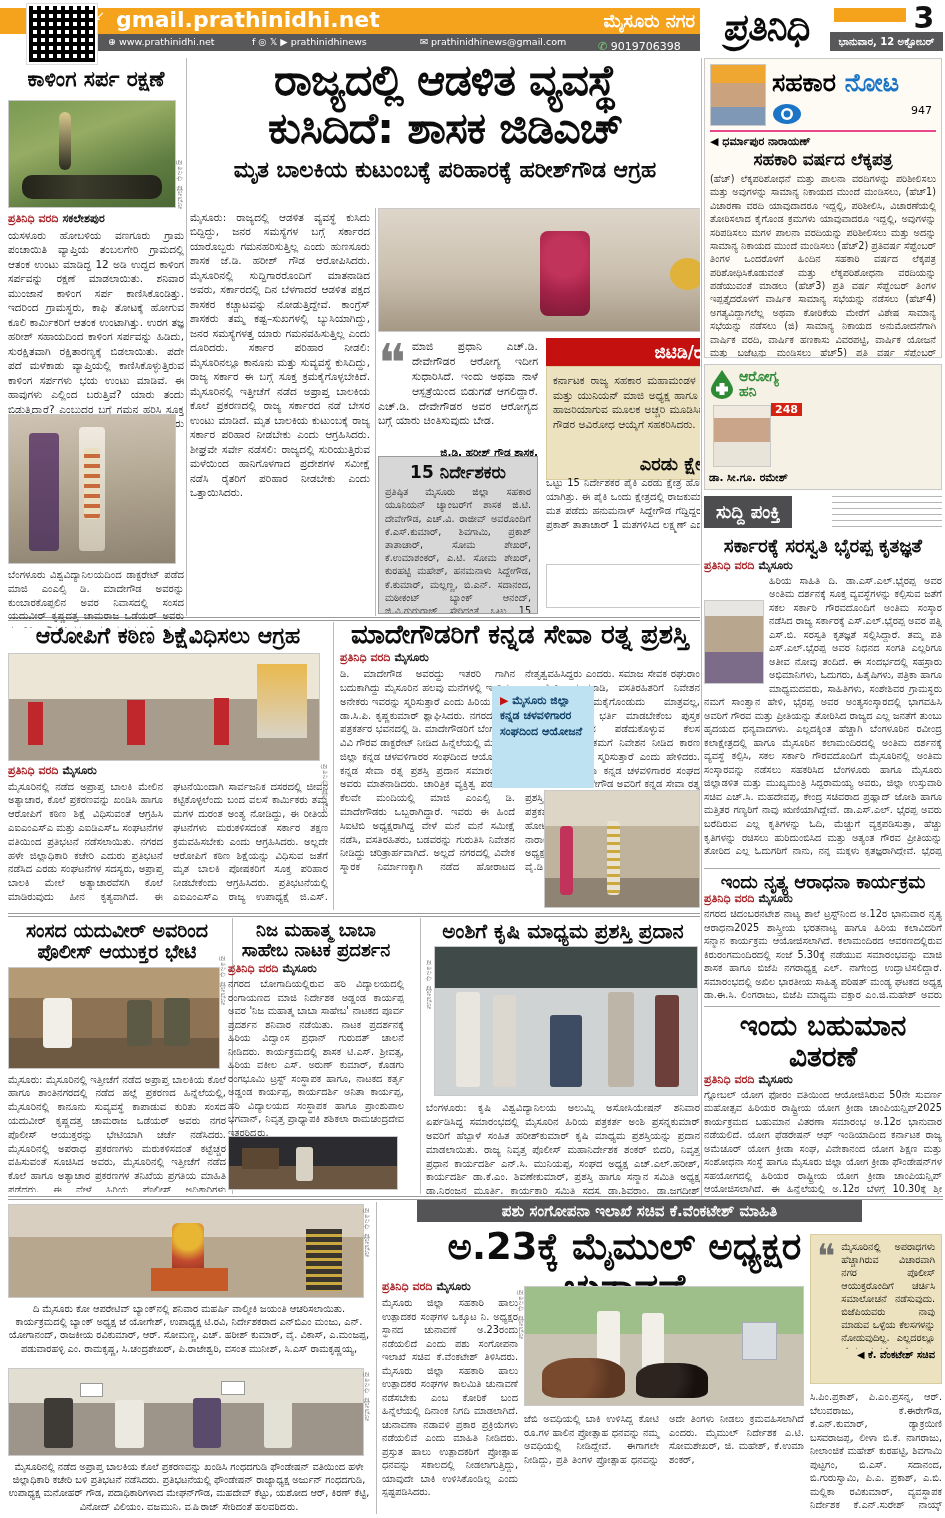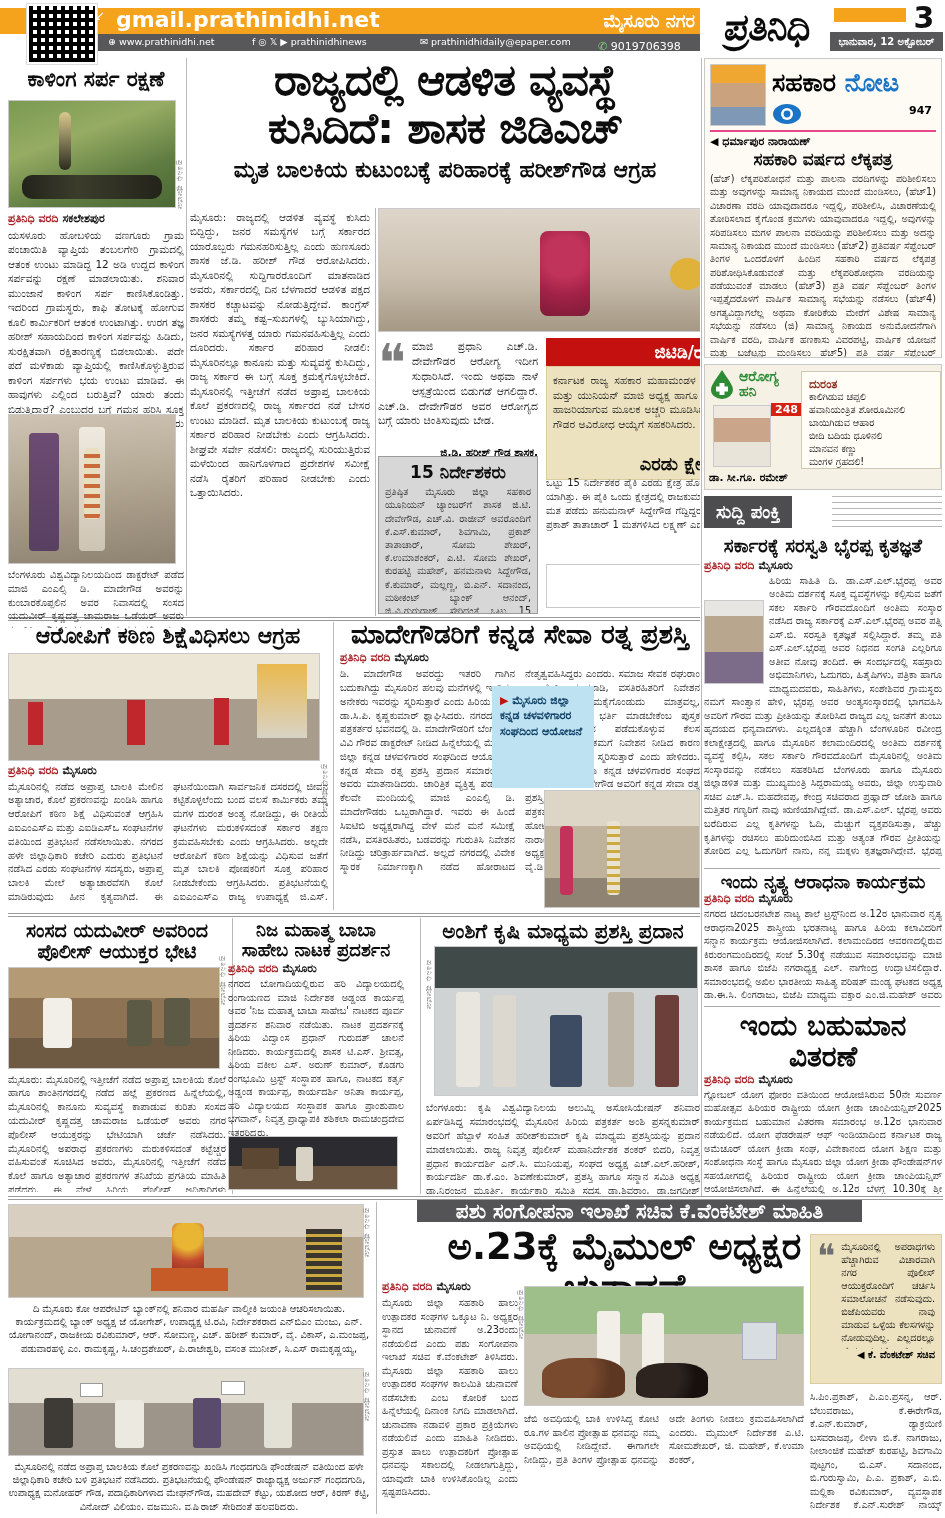--- a/index.html
+++ b/index.html
@@ -43,21 +43,21 @@
   <div class="abs" style="left:26px;top:3px;width:66px;height:56px;background:#fff;border:1px solid #ddd;padding:2px;">
     <div class="checker" style="width:100%;height:100%;"></div>
   </div>
   <div class="abs" style="left:94px;top:8px;width:18px;height:16px;color:#fff;font-size:13px;">↙</div>
 
   <div class="abs" style="left:116px;top:7px;width:300px;height:28px;color:#fff;font-weight:bold;font-size:22px;">gmail.prathinidhi.net</div>
   <div class="abs" style="left:545px;top:10px;width:150px;height:24px;color:#fff;font-weight:bold;font-size:18px;text-align:right;">ಮೈಸೂರು ನಗರ</div>
 
   <div class="abs" style="left:108px;top:36px;width:150px;height:14px;color:#fff;font-size:9.5px;"><span>⊕ </span><span>www.prathinidhi.net</span></div>
   <div class="abs" style="left:252px;top:36px;width:160px;height:14px;color:#fff;font-size:9.5px;"><span>f ◎ 𝕏 ▶ </span><span>prathinidhinews</span></div>
-  <div class="abs" style="left:420px;top:36px;width:170px;height:14px;color:#fff;font-size:9.5px;"><span>✉ </span><span>prathinidhidaily@epaper.com</span></div>
+  <div class="abs" style="left:420px;top:36px;width:170px;height:14px;color:#fff;font-size:9.5px;"><span>✉ </span><span>prathinidhinews@gmail.com</span></div>
   <div class="abs" style="left:598px;top:40px;width:100px;height:14px;color:#fff;font-size:11px;"><span style="color:#7ed47e;">✆ </span><span>9019706398</span></div>
 
   <div class="abs masthead" style="left:702px;top:6px;width:130px;height:48px;font-size:37px;text-align:center;">ಪ್ರತಿನಿಧಿ</div>
   <div class="abs orange" style="left:834px;top:8px;width:72px;height:14px;"></div>
   <div class="abs" style="left:904px;top:0px;width:40px;height:34px;font-size:30px;font-weight:bold;color:#111;text-align:center;">3</div>
   <div class="abs graybar" style="left:830px;top:32px;width:113px;height:19px;font-size:10px;font-weight:bold;text-align:center;line-height:19px;">ಭಾನುವಾರ, 12 ಅಕ್ಟೋಬರ್ 2025</div>
 
   <div class="abs vrule" style="left:186px;top:58px;height:558px;"></div>
   <div class="abs vrule" style="left:375px;top:208px;height:408px;"></div>
   <div class="abs vrule" style="left:701px;top:58px;height:1138px;"></div>
@@ -130,50 +130,39 @@
   <div class="abs" style="left:704px;top:58px;width:238px;height:300px;border:1px solid #c9c9c9;background:#fdfbf4;box-sizing:border-box;padding:5px;">
     <div style="position:relative;height:66px;border-bottom:2px solid #e8488a;">
       <div class="ph" style="position:absolute;left:0;top:0;width:56px;height:62px;background:linear-gradient(#f0a732 0 30%,#caa27e 30% 70%,#7e98b6 70%);"></div>
       <div style="position:absolute;left:62px;top:4px;font-size:25px;font-weight:bold;"><span>ಸಹಕಾರ</span> <span style="color:#1b74c5;">ನೋಟ</span>
         <svg width="30" height="22" viewBox="0 0 30 22" style="vertical-align:middle;">
             <ellipse cx="15" cy="11" rx="14" ry="10" fill="#1b74c5"></ellipse>
             <circle cx="15" cy="11" r="6" fill="#fff"></circle>
             <circle cx="15" cy="11" r="3.4" fill="#1b74c5"></circle>
           </svg>
       </div>
-      <div style="position:absolute;right:4px;top:40px;font-size:11px;font-weight:bold;">947</div>
+      <div style="position:absolute;right:4px;top:40px;font-size:11px;font-weight:normal;">947</div>
     </div>
     <div style="font-size:11px;font-weight:bold;margin-top:3px;">◀ <span>ಧರ್ಮಾಪುರ ನಾರಾಯಣ್</span></div>
     <div class="hl center" style="font-size:17px;margin-top:2px;">ಸಹಕಾರಿ ವರ್ಷದ ಲೆಕ್ಕಪತ್ರ</div>
     <div class="bt" style="font-size:9.7px;margin-top:3px;height:178px;">(ಹೆಚ್) ಲೆಕ್ಕಪರಿಶೋಧನೆ ಮತ್ತು ಪಾಲನಾ ವರದಿಗಳನ್ನು ಪರಿಶೀಲಿಸಲು ಮತ್ತು ಅವುಗಳನ್ನು ಸಾಮಾನ್ಯ ನಿಕಾಯದ ಮುಂದೆ ಮಂಡಿಸಲು, (ಹೆಚ್1) ವಿಚಾರಣಾ ವರದಿ ಯಾವುದಾದರೂ ಇದ್ದಲ್ಲಿ, ಪರಿಶೀಲಿಸಿ, ವಿಚಾರಣೆಯಲ್ಲಿ ತೋರಿಸಲಾದ ಕೈಗೊಂಡ ಕ್ರಮಗಳು ಯಾವುವಾದರೂ ಇದ್ದಲ್ಲಿ, ಅವುಗಳನ್ನು ಸರಿಪಡಿಸಲು ಮಗಳ ಪಾಲನಾ ವರದಿಯನ್ನು ಪರಿಶೀಲಿಸಲು ಮತ್ತು ಅದನ್ನು ಸಾಮಾನ್ಯ ನಿಕಾಯದ ಮುಂದೆ ಮಂಡಿಸಲು (ಹೆಚ್2) ಪ್ರತಿವರ್ಷ ಸೆಪ್ಟೆಂಬರ್ ತಿಂಗಳ ಒಂದರೊಳಗೆ ಹಿಂದಿನ ಸಹಕಾರಿ ವರ್ಷದ ಲೆಕ್ಕಪತ್ರ ಪರಿಶೋಧಿಸಿಕೊಡುವಂತೆ ಮತ್ತು ಲೆಕ್ಕಪರಿಶೋಧನಾ ವರದಿಯನ್ನು ಪಡೆಯುವಂತೆ ಮಾಡಲು (ಹೆಚ್3) ಪ್ರತಿ ವರ್ಷ ಸೆಪ್ಟೆಂಬರ್ ತಿಂಗಳ ಇಪ್ಪತ್ತೈದರೊಳಗೆ ವಾರ್ಷಿಕ ಸಾಮಾನ್ಯ ಸಭೆಯನ್ನು ನಡೆಸಲು (ಹೆಚ್4) ಅಗತ್ಯವಿದ್ದಾಗಲೆಲ್ಲ ಅಥವಾ ಕೋರಿಕೆಯ ಮೇರೆಗೆ ವಿಶೇಷ ಸಾಮಾನ್ಯ ಸಭೆಯನ್ನು ನಡೆಸಲು (ಜಿ) ಸಾಮಾನ್ಯ ನಿಕಾಯದ ಅನುಮೋದನೆಗಾಗಿ ವಾರ್ಷಿಕ ವರದಿ, ವಾರ್ಷಿಕ ಹಣಕಾಸು ವಿವರಪಟ್ಟಿ, ವಾರ್ಷಿಕ ಯೋಜನೆ ಮತ್ತು ಬಜೆಟ್ಟನ್ನು ಮಂಡಿಸಲು ಹೆಚ್5) ಪ್ರತಿ ವರ್ಷ ಸೆಪ್ಟೆಂಬರ್ ಮೂವತ್ತರೊಳಗಾಗಿ ರಿಜಿಸ್ಟ್ರಾರರಿಗೆ ಹಾಗೂ ಸಂಯುಕ್ತ ಸಹಕಾರಿಗೆ ವಿದ್ಯುಕ್ತ ವರದಿಗಳನ್ನು ಮತ್ತು ಮಾಹಿತಿಯನ್ನು ಸಲ್ಲಿಸಲು ಸೂಚಿಸಲಾಗಿದೆ.</div>
   </div>
 
   <div class="abs" style="left:704px;top:364px;width:238px;height:126px;border:1px solid #c9c9c9;background:#f5f1e4;box-sizing:border-box;padding:4px;">
     <div style="position:relative;height:100%;">
       <div style="position:absolute;left:0;top:0;width:88px;">
         <svg width="26" height="30" viewBox="0 0 26 30" style="float:left;">
             <path d="M13 1 C6 12 2 16 2 21 a11 9 0 0 0 22 0 C24 16 20 12 13 1 Z" fill="#2e8b35"></path>
             <rect x="10.5" y="14" width="5" height="12" fill="#fff"></rect>
             <rect x="7" y="17.5" width="12" height="5" fill="#fff"></rect>
           </svg>
         <div class="greentxt" style="font-size:14px;line-height:1.1;margin-left:30px;">ಆರೋಗ್ಯ ಹನಿ</div>
         <span class="badge" style="position:absolute;left:62px;top:34px;">248</span>
         <div class="ph" style="position:absolute;left:4px;top:36px;width:58px;height:62px;background:linear-gradient(#efe9e0 0 20%,#caa58a 20% 60%,#e8e4da 60%);"></div>
       </div>
-      <div class="poembox" style="position:absolute;left:92px;top:2px;width:140px;height:98px;padding:5px 7px;box-sizing:border-box;">
-        <div style="color:#8a2a1a;font-weight:bold;font-size:11.5px;">ದುರಂತ</div>
-        <div style="font-size:9.6px;line-height:1.35;">
-          <div>ಕಾಲಿಗಿಡುವ ಚಪ್ಪಲಿ</div>
-          <div>ಹವಾನಿಯಂತ್ರಿತ ಶೋರೂಮಿನಲಿ</div>
-          <div>ಬಾಯಿಗಿಡುವ ಆಹಾರ</div>
-          <div>ಬೀದಿ ಬದಿಯ ಧೂಳಿನಲಿ</div>
-          <div>ಮಾನವನ ಕಣ್ಣು</div>
-          <div>ಮಂಗಳ ಗ್ರಹದಲಿ!</div>
-        </div>
-      </div>
       <div style="position:absolute;left:0px;top:102px;font-size:10.5px;font-weight:bold;">ಡಾ. ಸೀ.ಗೂ. ರಮೇಶ್</div>
     </div>
   </div>
 
   <div class="abs" style="left:704px;top:496px;width:238px;height:34px;">
     <div style="float:left;background:#4d4d4f;color:#fff;font-weight:bold;font-size:18px;padding:5px 12px;">ಸುದ್ದಿ ಪಂಕ್ತಿ</div>
     <div class="stripes" style="margin-left:128px;height:34px;"></div>
   </div>
 
   <div class="abs" style="left:704px;top:536px;width:238px;height:330px;">
@@ -278,21 +267,21 @@
       <div style="position:absolute;left:52%;top:34%;width:8%;height:58%;background:#5a4a6b;border-radius:3px;"></div>
       <div style="position:absolute;left:72%;top:36%;width:8%;height:56%;background:#e3e0d6;border-radius:3px;"></div>
       <div style="position:absolute;left:20%;top:16%;width:6%;height:14%;background:#fff;border:1px solid #999;"></div>
       <div style="position:absolute;left:60%;top:14%;width:6%;height:14%;background:#fff;border:1px solid #999;"></div>
     </div>
     <div class="vcredit" style="position:absolute;right:-2px;top:4px;height:66px;">ಪ್ರತಿನಿಧಿ ಫೋಟೋ</div>
     <div class="cap" style="margin-top:4px;font-size:9.8px;height:50px;overflow:hidden;">ಮೈಸೂರಿನಲ್ಲಿ ನಡೆದ ಅಪ್ರಾಪ್ತ ಬಾಲಕಿಯ ಕೊಲೆ ಪ್ರಕರಣವನ್ನು ಖಂಡಿಸಿ ಗಂಧದಗುಡಿ ಫೌಂಡೇಷನ್ ವತಿಯಿಂದ ಹಳೇ ಜಿಲ್ಲಾಧಿಕಾರಿ ಕಚೇರಿ ಬಳಿ ಪ್ರತಿಭಟನೆ ನಡೆಸಿದರು. ಪ್ರತಿಭಟನೆಯಲ್ಲಿ ಫೌಂಡೇಷನ್ ರಾಜ್ಯಾಧ್ಯಕ್ಷ ಅರ್ಜುನ್ ಗಂಧದಗುಡಿ, ಉಪಾಧ್ಯಕ್ಷ ಮನೋಹರ್ ಗೌಡ, ಪದಾಧಿಕಾರಿಗಳಾದ ಮೇಘನ್‌ಗೌಡ, ಮಹದೇವ್ ಕೆಟ್ಟು, ಯಶೋದ ಆರ್, ಕಿರಣ್ ಕೆಟ್ಟಿ, ವಿನೋದ್ ವಿಲಿಯಂ, ವಜ್ರಮುನಿ, ವೃಷ್ಣಿರಾಜ್ ಸೇರಿದಂತೆ ಹಲವರಿದ್ದರು.</div>
   </div>
 
   <div class="abs" style="left:382px;top:1200px;width:560px;height:316px;">
-    <div class="kicker" style="position:absolute;left:35px;top:0;width:445px;height:22px;font-size:20px;line-height:22px;">ಪಶು ಸಂಗೋಪನಾ ಇಲಾಖೆ ಸಚಿವ ಕೆ.ವೆಂಕಟೇಶ್ ಮಾಹಿತಿ</div>
+    <div class="kicker" style="position:absolute;left:35px;top:0;width:445px;height:22px;font-size:15px;line-height:22px;">ಪಶು ಸಂಗೋಪನಾ ಇಲಾಖೆ ಸಚಿವ ಕೆ.ವೆಂಕಟೇಶ್ ಮಾಹಿತಿ</div>
     <div class="hl center" style="position:absolute;left:0;top:26px;width:485px;font-size:37px;">ಅ.23ಕ್ಕೆ ಮೈಮುಲ್ ಅಧ್ಯಕ್ಷರ ಚುನಾವಣೆ</div>
 
     <div class="byline" style="position:absolute;left:0;top:80px;"><span class="lbl">ಪ್ರತಿನಿಧಿ ವರದಿ</span><span>ಮೈಸೂರು</span></div>
     <div class="bt" style="position:absolute;left:0;top:96px;width:136px;height:218px;font-size:9.8px;">ಮೈಸೂರು ಜಿಲ್ಲಾ ಸಹಕಾರಿ ಹಾಲು ಉತ್ಪಾದಕರ ಸಂಘಗಳ ಒಕ್ಕೂಟ ನಿ. ಅಧ್ಯಕ್ಷರ ಸ್ಥಾನದ ಚುನಾವಣೆ ಅ.23ರಂದು ನಡೆಯಲಿದೆ ಎಂದು ಪಶು ಸಂಗೋಪನಾ ಇಲಾಖೆ ಸಚಿವ ಕೆ.ವೆಂಕಟೇಶ್ ತಿಳಿಸಿದರು. ಮೈಸೂರು ಜಿಲ್ಲಾ ಸಹಕಾರಿ ಹಾಲು ಉತ್ಪಾದಕರ ಸಂಘಗಳ ಕಾಲಮಿತಿ ಚುನಾವಣೆ ನಡೆಸಬೇಕು ಎಂಬ ಕೋರಿಕೆ ಬಂದ ಹಿನ್ನೆಲೆಯಲ್ಲಿ ದಿನಾಂಕ ನಿಗದಿ ಮಾಡಲಾಗಿದೆ. ಚುನಾವಣಾ ನಡಾವಳಿ ಪ್ರಕಾರ ಪ್ರಕ್ರಿಯೆಗಳು ನಡೆಯಲಿವೆ ಎಂದು ಮಾಹಿತಿ ನೀಡಿದರು. ಪ್ರಸ್ತುತ ಹಾಲು ಉತ್ಪಾದಕರಿಗೆ ಪ್ರೋತ್ಸಾಹ ಧನವನ್ನು ಸಕಾಲದಲ್ಲಿ ನೀಡಲಾಗುತ್ತಿದ್ದು, ಯಾವುದೇ ಬಾಕಿ ಉಳಿಸಿಕೊಂಡಿಲ್ಲ ಎಂದು ಸ್ಪಷ್ಟಪಡಿಸಿದರು.</div>
 
     <div class="ph" style="position:absolute;left:142px;top:86px;width:280px;height:120px;background:linear-gradient(180deg,#9fbf8a 0 40%,#c9c3b4 40% 100%);">
       <div style="position:absolute;left:26%;top:20%;width:8%;height:64%;background:#f2efe8;border-radius:3px;"></div>
       <div style="position:absolute;left:42%;top:22%;width:8%;height:62%;background:#f2efe8;border-radius:3px;"></div>
       <div style="position:absolute;left:6%;bottom:6%;width:30%;height:34%;background:radial-gradient(circle at 30% 40%,#7a4a2e 0 40%,#5d3722 70%);border-radius:40% 40% 20% 20%;"></div>
       <div style="position:absolute;left:40%;bottom:6%;width:26%;height:30%;background:radial-gradient(circle at 30% 40%,#2d2420 0 40%,#17110e 70%);border-radius:40% 40% 20% 20%;"></div>

